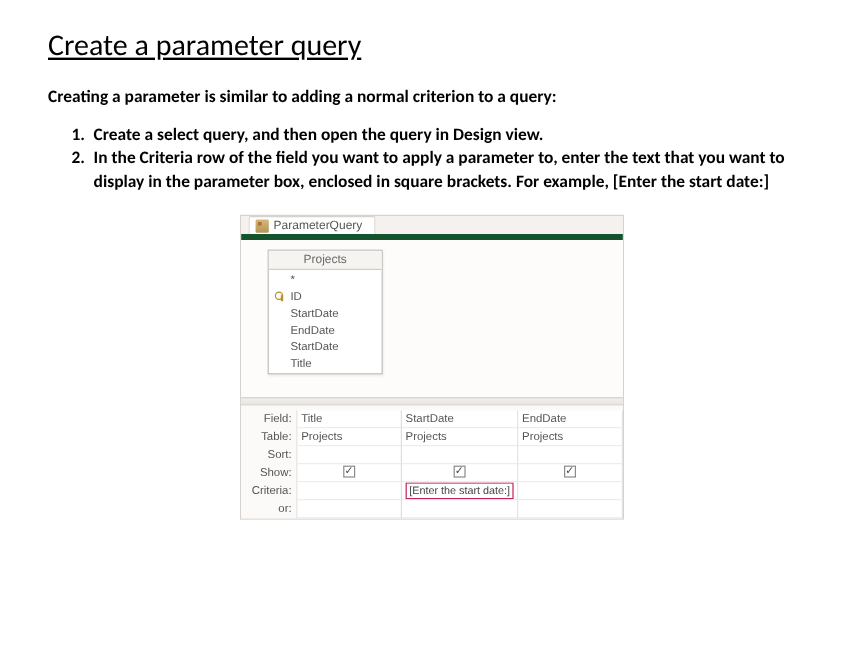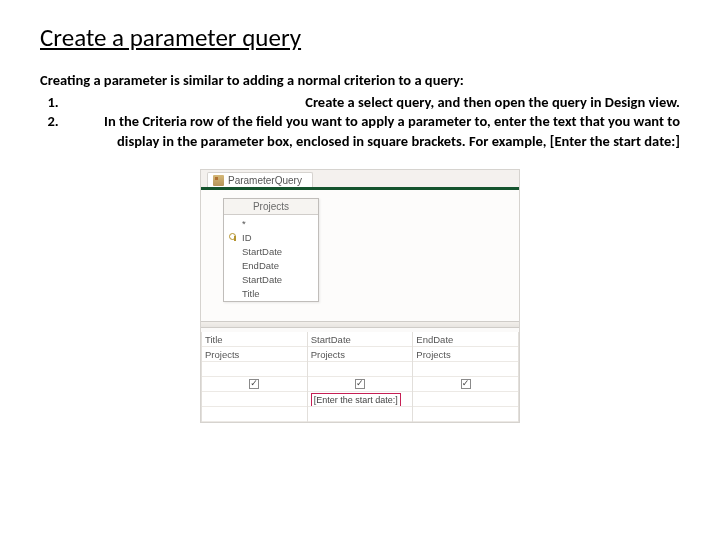--- a/index.html
+++ b/index.html
@@ -19,44 +19,43 @@
     margin: 0 0 18px 0;
   }
   .content {
     font-size: 14.5px;
     line-height: 1.35;
     margin-bottom: 18px;
     font-weight: bold;
   }
   .content .intro { margin-bottom: 2px; }
   .content ol {
-    margin: 0;
+    margin: 12px;
     padding-left: 22px;
-    text-align: right;
   }
   .content li { padding-left: 4px; }
   .diagram-wrap {
     display: flex;
     justify-content: center;
   }
   .diagram {
     width: 320px;
     background: #fbfbfb;
     border: 1px solid #d6d3cf;
     font-family: "Segoe UI", Tahoma, Arial, sans-serif;
     font-size: 10px;
     color: #5a5a5a;
   }
   .tab-bar {
     display: flex;
     align-items: flex-end;
     height: 20px;
     padding-left: 6px;
     background: #f4f1ee;
-    border-bottom: 3px solid #14532d;
+    border-bottom: 5px solid #14532d;
   }
   .tab {
     display: flex;
     align-items: center;
     gap: 4px;
     background: #fff;
     border: 1px solid #d6d3cf;
     border-bottom: none;
     padding: 2px 10px 1px 5px;
     font-size: 10px;
@@ -231,20 +230,28 @@
               <span>Title</span>
           </div>
         </div>
       </div>
     </div>
 
     <div class="splitter"></div>
 
     <div class="grid-pane">
       <div class="grid">
+        <div class="rowlabels">
+          <div>Field:</div>
+          <div>Table:</div>
+          <div>Sort:</div>
+          <div>Show:</div>
+          <div>Criteria:</div>
+          <div>or:</div>
+        </div>
         <div class="columns">
           <div class="col">
             <div class="cell">Title</div>
             <div class="cell">Projects</div>
             <div class="cell"></div>
             <div class="cell center"><span class="chk on"></span></div>
             <div class="cell"></div>
             <div class="cell"></div>
           </div>
           <div class="col">

